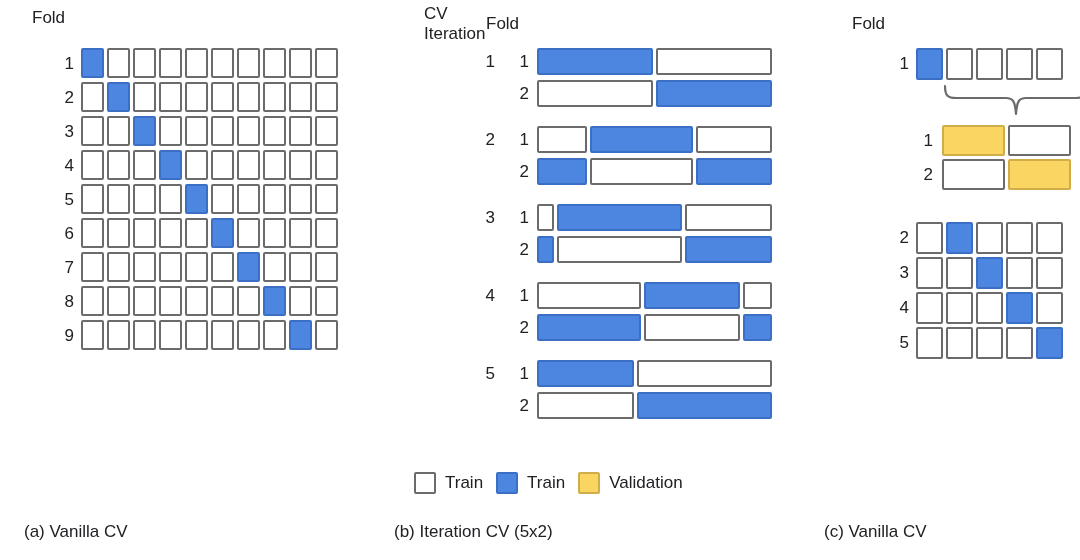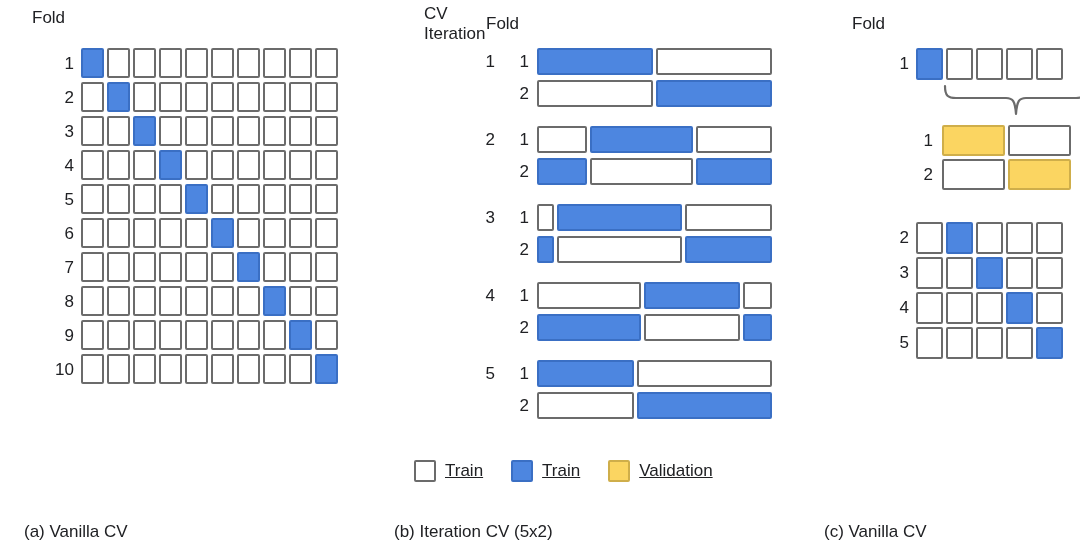--- a/index.html
+++ b/index.html
@@ -86,25 +86,24 @@
     text-align: right;
     font-size: 17px;
     line-height: 27px;
     top: 0;
   }
 
   
   #legend {
     position: absolute;
     left: 20px;
-    top: 460px;
+    top: 472px;
     display: flex;
     align-items: center;
-    gap: 28px;
-    text-decoration: underline;
+    gap: 13px;
   }
   .legend-item { display: flex; align-items: center; gap: 9px; }
   .legend-swatch {
     width: 22px; height: 22px;
     box-sizing: border-box;
     border: 2px solid #6b6b6b;
     border-radius: 2px;
     background: #fff;
   }
   .legend-swatch.test { background: #4d86e0; border-color: #3a6fc4; }
@@ -240,33 +239,20 @@
         <div class="cell"></div>
         <div class="cell"></div>
         <div class="cell"></div>
         <div class="cell"></div>
         <div class="cell"></div>
         <div class="cell"></div>
         <div class="cell"></div>
         <div class="cell test"></div>
         <div class="cell"></div>
       </div>
-      <div class="row-a">
-        <div class="rowlabel">10</div>
-        <div class="cell"></div>
-        <div class="cell"></div>
-        <div class="cell"></div>
-        <div class="cell"></div>
-        <div class="cell"></div>
-        <div class="cell"></div>
-        <div class="cell"></div>
-        <div class="cell"></div>
-        <div class="cell"></div>
-        <div class="cell test"></div>
-      </div>
     </div>
   <div class="caption">(a) Vanilla CV</div>
 </div>
 
 <div class="panel" id="panel-b">
   <div class="hdr" id="hdr-b-iter" style="left:30px; top:4px; width:80px;">CV
 Iteration</div>
   <div class="hdr" id="hdr-b-fold" style="left:92px; top:14px; width:60px; text-align:left;">Fold</div>
   <div id="bars-b">
       <div class="iter-block">

